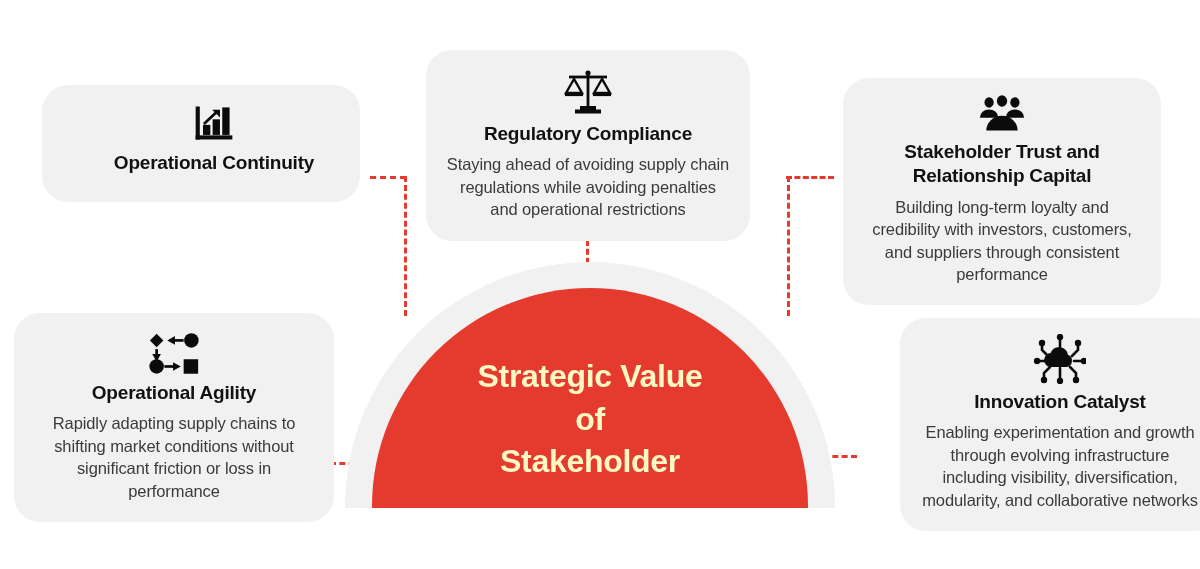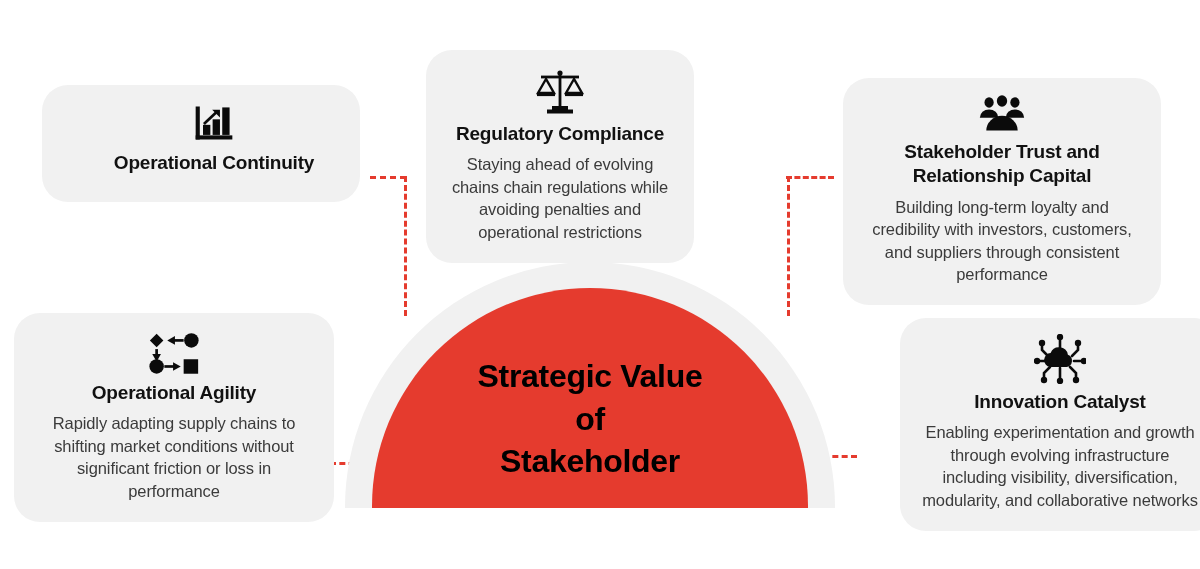--- a/index.html
+++ b/index.html
@@ -60,21 +60,21 @@
     top: 26px;
     width: 436px;
     height: 220px;
     background: #E53B2E;
     border-radius: 218px 218px 0 0;
     display: flex;
     align-items: flex-end;
     justify-content: center;
   }
   #dome-title {
-    color: #000000;
+    color: #fef9c3;
     font-size: 32px;
     font-weight: bold;
     line-height: 1.32;
     text-align: center;
     padding-bottom: 26px;
     letter-spacing: -0.3px;
   }
 
   
   .card {
@@ -101,21 +101,21 @@
   }
   .card-desc {
     color: #3b3b3b;
     font-size: 16.5px;
     line-height: 1.36;
     margin: 0;
     letter-spacing: -0.1px;
   }
 
   #card-operational-continuity { left: 42px;  top: 85px;  width: 318px; padding-left: 46px; }
-  #card-regulatory-compliance  { left: 426px; top: 50px;  width: 268px; }
+  #card-regulatory-compliance  { left: 426px; top: 50px;  width: 324px; }
   #card-stakeholder-trust      { left: 843px; top: 78px;  width: 318px; }
   #card-operational-agility    { left: 14px;  top: 313px; width: 320px; }
   #card-innovation-catalyst    { left: 900px; top: 318px; width: 320px; }
 </style>
 </head>
 <body>
 
 <div id="canvas">
 
   <div class="conn conn-h" style="left:370px; top:176px; width:36px;"></div>
@@ -164,21 +164,21 @@
         <rect x="7" y="9.6" width="38" height="2.8" fill="#0b0b0b"></rect>
         <path d="M12 13 L4 27 L20 27 Z" fill="none" stroke="#0b0b0b" stroke-width="2.4"></path>
         <path d="M40 13 L32 27 L48 27 Z" fill="none" stroke="#0b0b0b" stroke-width="2.4"></path>
         <rect x="3" y="27.5" width="18" height="2.6" fill="#0b0b0b"></rect>
         <rect x="31" y="27.5" width="18" height="2.6" fill="#0b0b0b"></rect>
         <rect x="18" y="40" width="16" height="4" fill="#0b0b0b"></rect>
         <rect x="13" y="43.5" width="26" height="4" fill="#0b0b0b"></rect>
       </svg>
     </span>
     <p class="card-title">Regulatory Compliance</p>
-    <p class="card-desc">Staying ahead of evolving chains chain regulations while avoiding penalties and operational restrictions</p>
+    <p class="card-desc">Staying ahead of avoiding supply chain regulations while avoiding penalties and operational restrictions</p>
   </div>
 
   <div class="card" id="card-stakeholder-trust">
     <span class="card-icon">
       <svg width="48" height="40" viewBox="0 0 52 42" aria-hidden="true">
         <ellipse cx="12" cy="8.5" rx="5" ry="5.6" fill="#0b0b0b"></ellipse>
         <ellipse cx="40" cy="8.5" rx="5" ry="5.6" fill="#0b0b0b"></ellipse>
         <path d="M2 25 a10 9 0 0 1 20 0 Z" fill="#0b0b0b"></path>
         <path d="M30 25 a10 9 0 0 1 20 0 Z" fill="#0b0b0b"></path>
         <ellipse cx="26" cy="7" rx="5.6" ry="6.2" fill="#0b0b0b"></ellipse>

